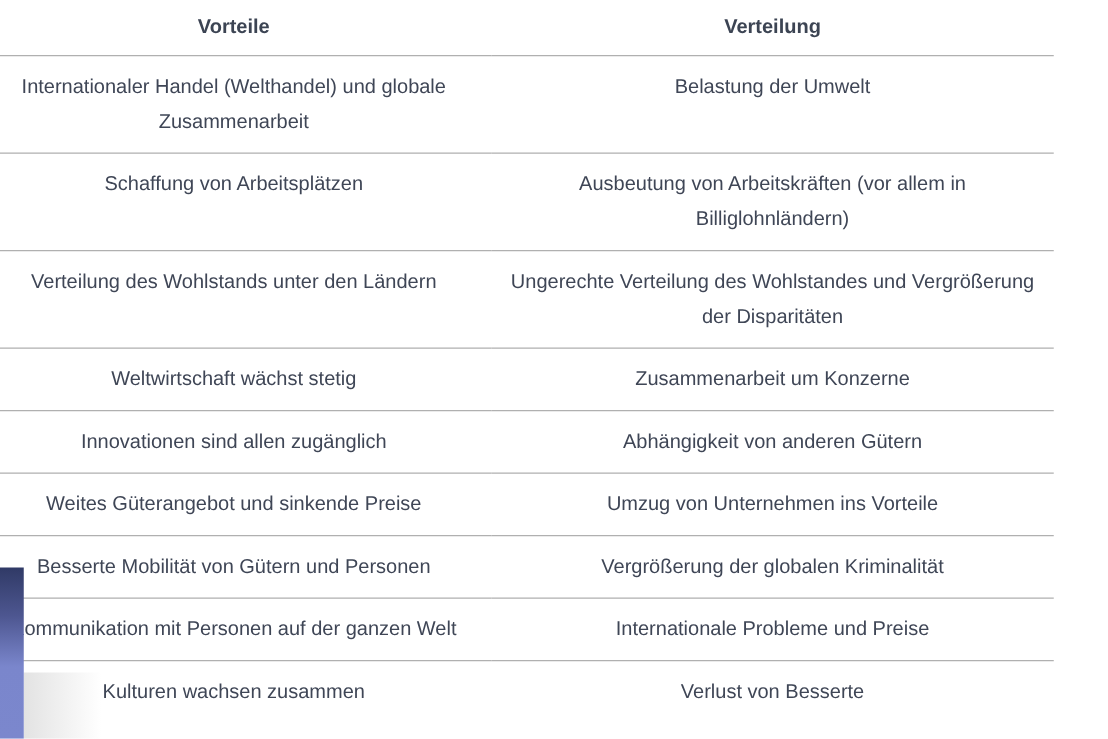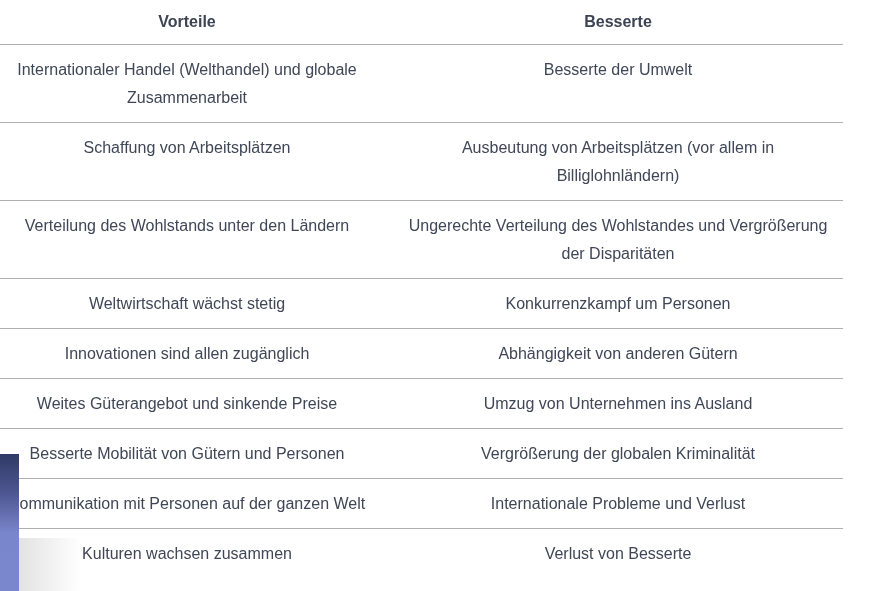--- a/index.html
+++ b/index.html
@@ -81,55 +81,55 @@
 
 <div class="table-wrap">
   <table class="pros-cons">
     <colgroup>
       <col class="col-vorteile">
       <col class="col-nachteile">
     </colgroup>
     <thead>
       <tr>
         <th>Vorteile</th>
-        <th>Besserte</th>
+        <th>Verteilung</th>
       </tr>
     </thead>
     <tbody>
       <tr>
         <td>Internationaler Handel (Welthandel) und globale Zusammenarbeit</td>
-        <td>Besserte der Umwelt</td>
+        <td>Belastung der Umwelt</td>
       </tr>
       <tr>
         <td>Schaffung von Arbeitsplätzen</td>
-        <td>Ausbeutung von Arbeitsplätzen (vor allem in Billiglohnländern)</td>
+        <td>Ausbeutung von Arbeitskräften (vor allem in Billiglohnländern)</td>
       </tr>
       <tr>
         <td>Verteilung des Wohlstands unter den Ländern</td>
         <td>Ungerechte Verteilung des Wohlstandes und Vergrößerung der Disparitäten</td>
       </tr>
       <tr>
         <td>Weltwirtschaft wächst stetig</td>
-        <td>Konkurrenzkampf um Personen</td>
+        <td>Zusammenarbeit um Konzerne</td>
       </tr>
       <tr>
         <td>Innovationen sind allen zugänglich</td>
         <td>Abhängigkeit von anderen Gütern</td>
       </tr>
       <tr>
         <td>Weites Güterangebot und sinkende Preise</td>
-        <td>Umzug von Unternehmen ins Ausland</td>
+        <td>Umzug von Unternehmen ins Vorteile</td>
       </tr>
       <tr>
         <td>Besserte Mobilität von Gütern und Personen</td>
         <td>Vergrößerung der globalen Kriminalität</td>
       </tr>
       <tr>
         <td>Kommunikation mit Personen auf der ganzen Welt</td>
-        <td>Internationale Probleme und Verlust</td>
+        <td>Internationale Probleme und Preise</td>
       </tr>
       <tr>
         <td>Kulturen wachsen zusammen</td>
         <td>Verlust von Besserte</td>
       </tr>
     </tbody>
   </table>
 </div>
 
 <div class="bar-shadow"></div>

